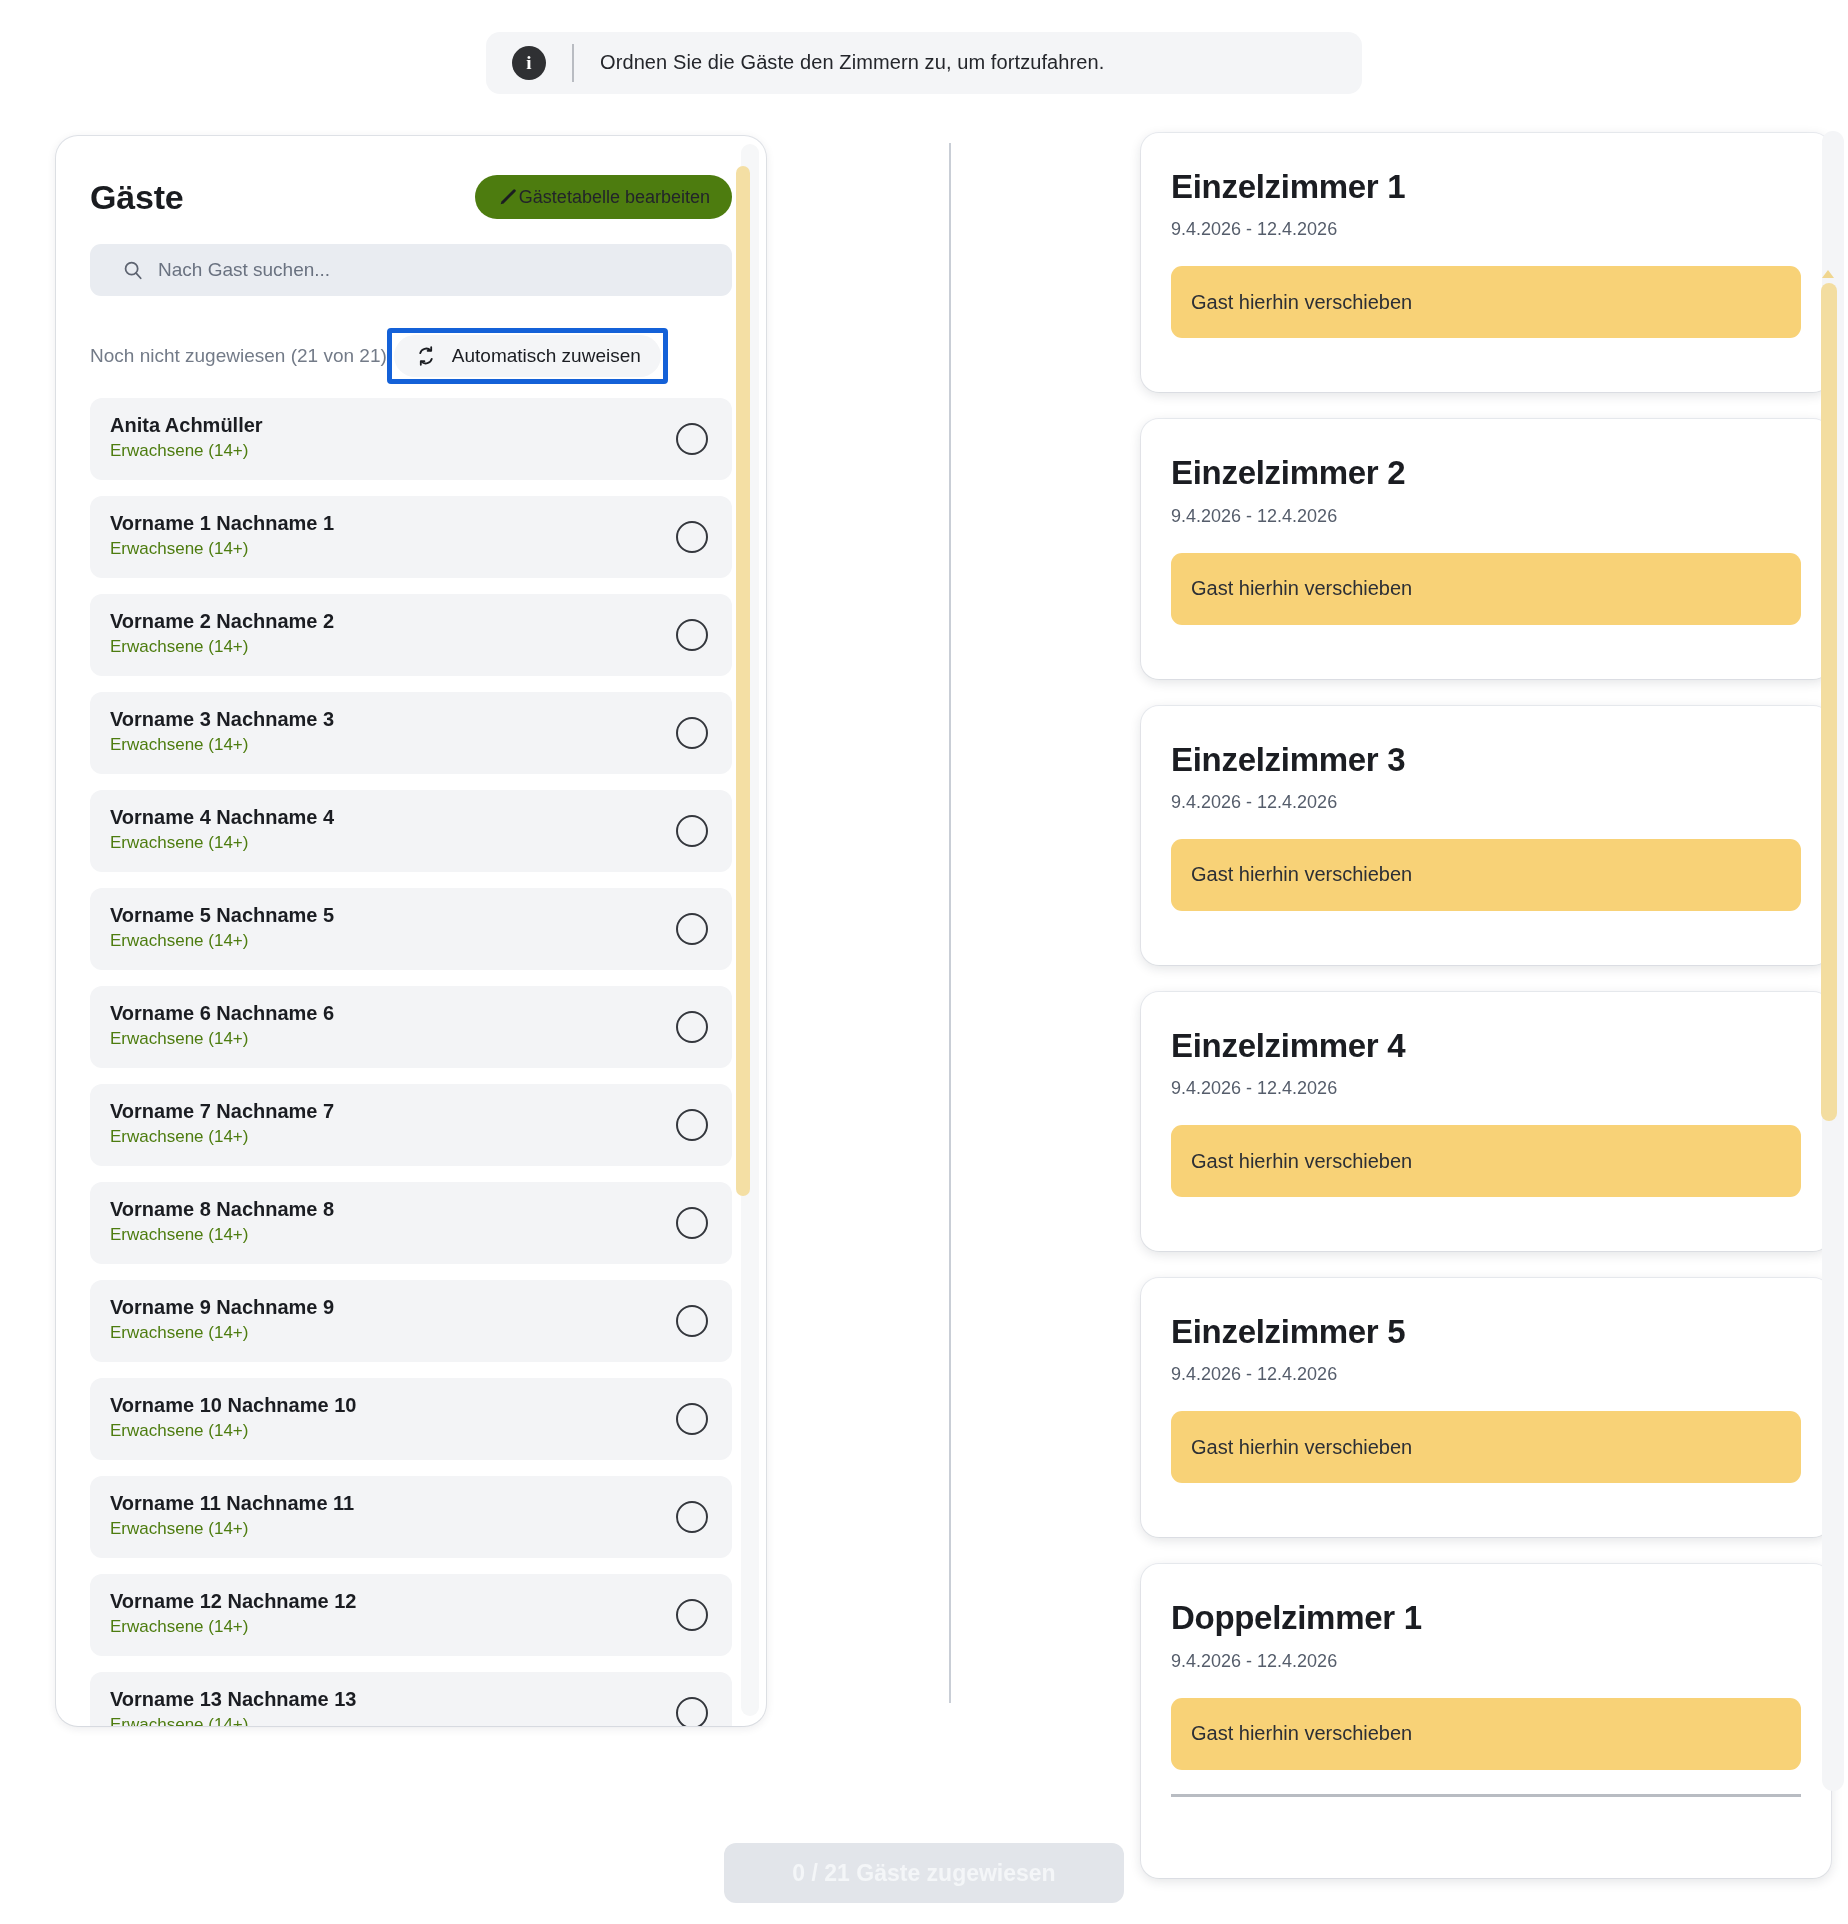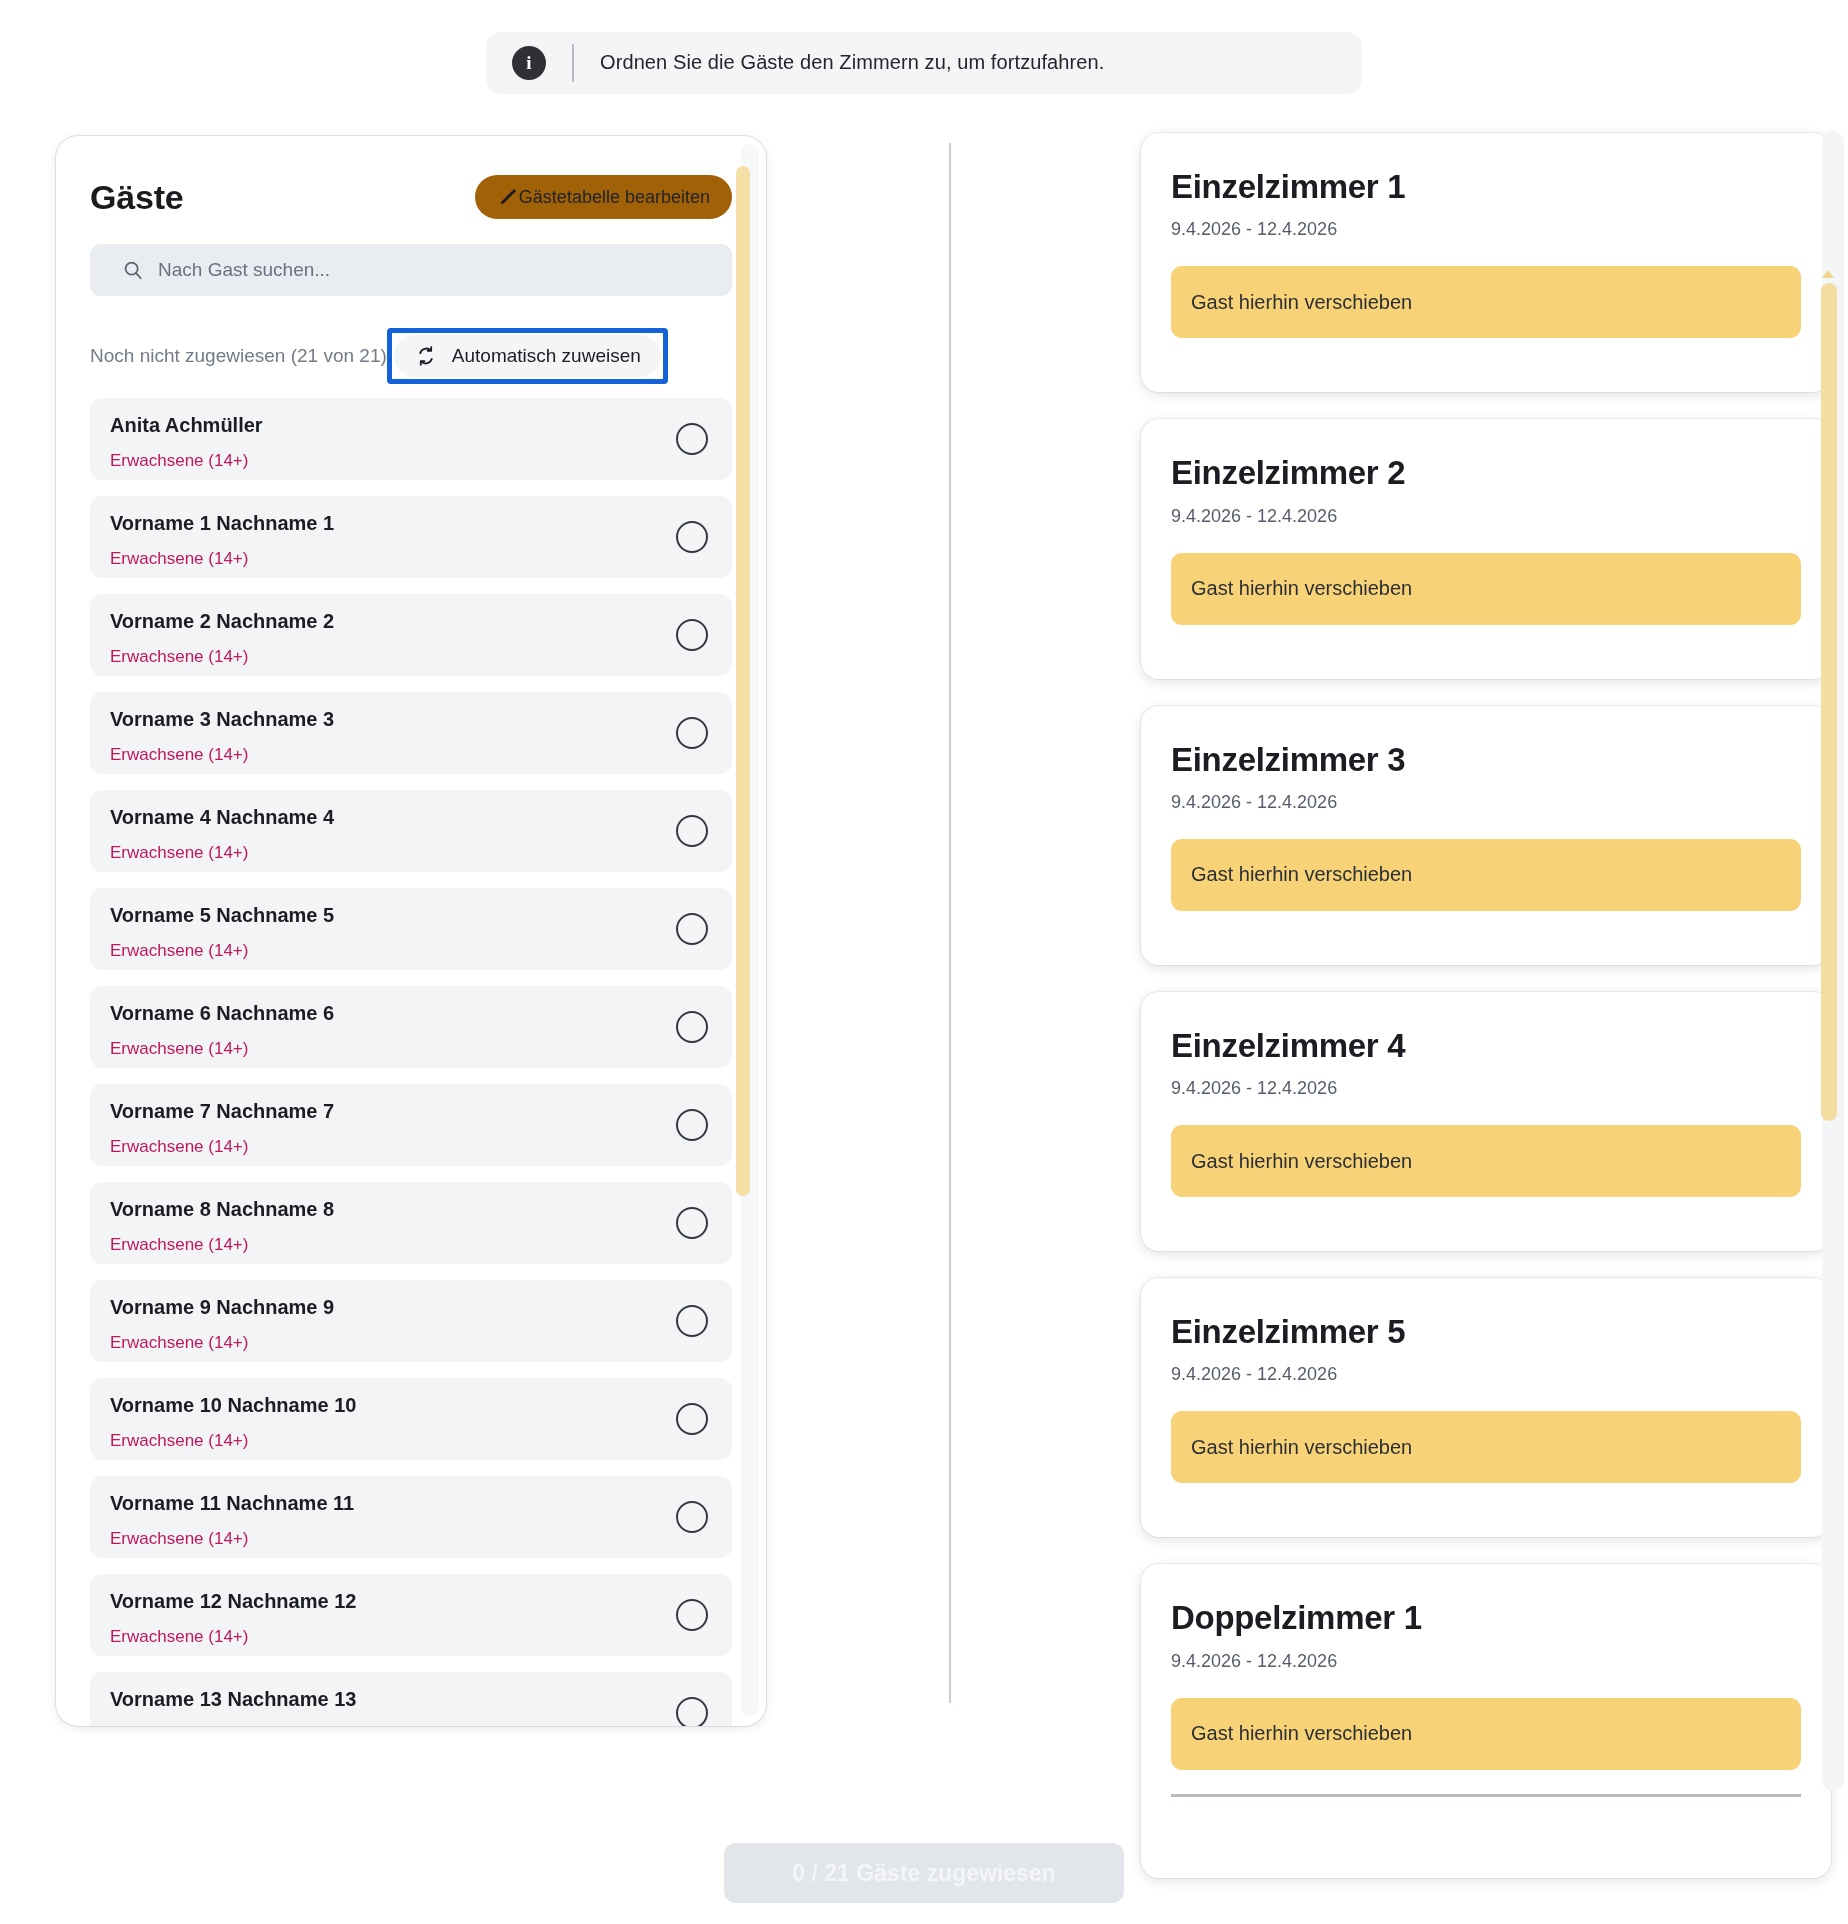--- a/index.html
+++ b/index.html
@@ -90,21 +90,21 @@
     font-size: 34px;
     font-weight: 700;
     color: #1a1c20;
     letter-spacing: -0.2px;
   }
   .edit-btn {
     display: flex;
     align-items: center;
     height: 44px;
     padding: 0 22px;
-    background: #a16207;
+    background: #4d7c0f;
     border: none;
     border-radius: 22px;
     cursor: pointer;
     font-size: 18px;
     color: #22242a;
     font-family: "Liberation Sans", sans-serif;
   }
   .pencil-icon svg { display: block; }
 
   .search-box {
@@ -176,22 +176,22 @@
     cursor: grab;
   }
   .guest-name {
     font-size: 20px;
     font-weight: 700;
     color: #1b1d22;
     line-height: 1.3;
   }
   .guest-type {
     font-size: 17px;
-    color: #be185d;
-    margin-top: 13px;
+    color: #4d7c0f;
+    margin-top: 3px;
   }
   .guest-circle {
     position: absolute;
     right: 24px;
     top: 50%;
     transform: translateY(-50%);
     width: 32px;
     height: 32px;
     border: 2px solid #34373d;
     border-radius: 50%;

